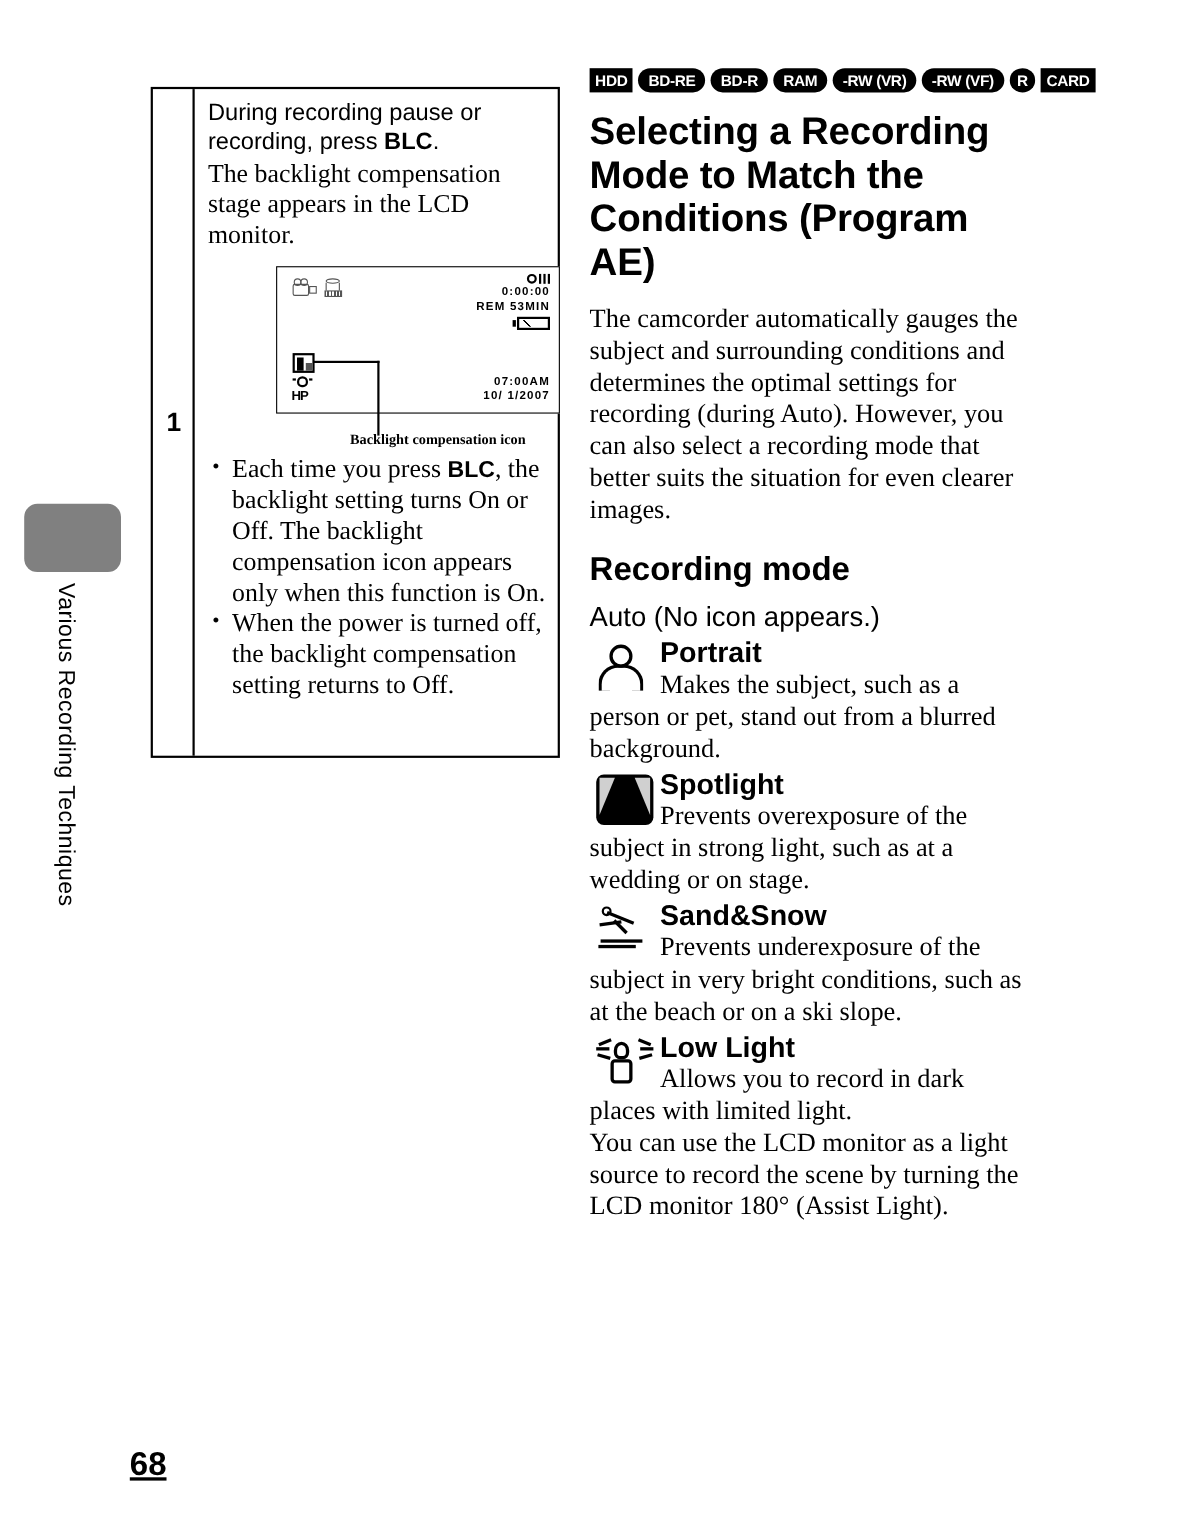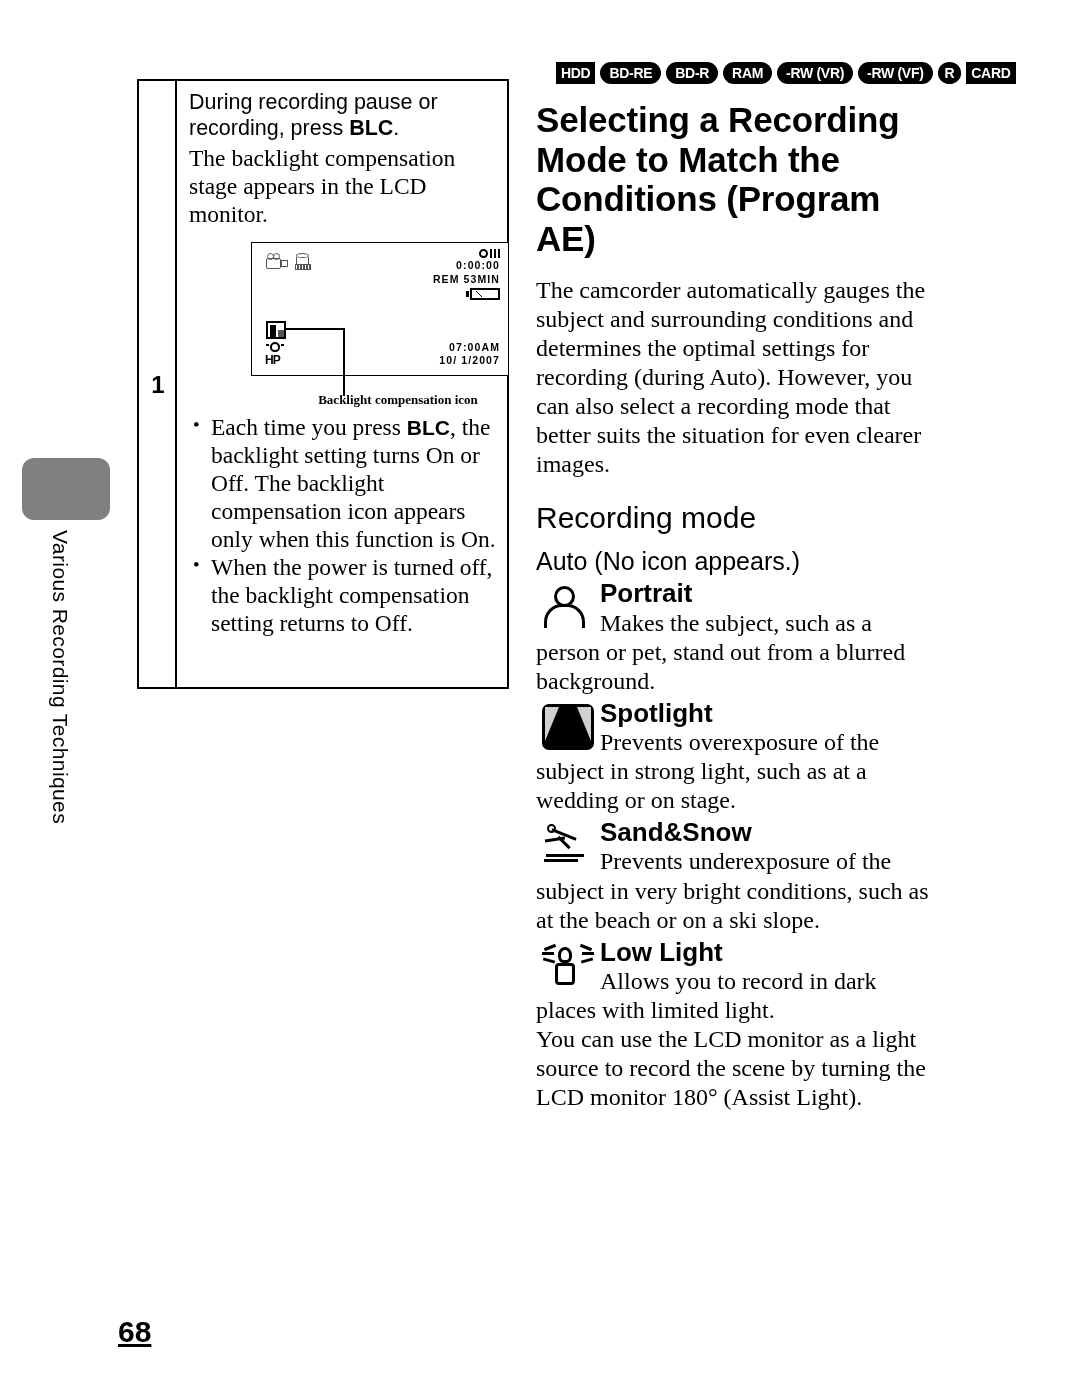--- a/index.html
+++ b/index.html
@@ -99,35 +99,35 @@
   .bullets{margin:6px 0 0 0;padding:0;list-style:none;}
   .bullets li{
     font-family:"Liberation Serif", serif;font-size:23.5px;line-height:1.19;
     padding-left:22px;position:relative;margin-bottom:0px;
   }
   .bullets li:before{content:"\2022";position:absolute;left:4px;top:0;font-size:19px;}
   .bullets b{font-family:"Liberation Sans", sans-serif;font-weight:bold;font-size:21px;}
 
   
   .rcol{position:absolute;left:536px;top:62px;width:398px;}
-  .badges{display:flex;align-items:flex-start;gap:5px;margin-bottom:12px;margin-left:20px;}
+  .badges{display:flex;align-items:flex-start;gap:5px;margin-bottom:12px;}
   .badge{
     background:#000;color:#fff;font-family:"Liberation Sans", sans-serif;
     font-weight:bold;font-size:14px;line-height:1;padding:4px 5px;
     letter-spacing:-.3px;white-space:nowrap;
   }
   .badge.pill{border-radius:11px;padding:4px 9px;}
   .badge.round{border-radius:50%;padding:4px 7px;}
   .title{
     font-family:"Liberation Sans", sans-serif;font-weight:bold;font-size:35px;
     line-height:1.13;margin:16px 0 18px 0;letter-spacing:-.2px;
   }
   .rpara{font-family:"Liberation Serif", serif;font-size:24px;line-height:1.21;margin:0;}
   .h2{
-    font-family:"Liberation Sans", sans-serif;font-weight:normal;font-size:30px;
+    font-family:"Liberation Sans", sans-serif;font-weight:bold;font-size:30px;
     margin:22px 0 12px 0;
   }
   .h3{font-family:"Liberation Sans", sans-serif;font-size:25px;margin:0 0 2px 0;}
   .mode{margin-top:4px;}
   .mode .mico{float:left;width:52px;height:46px;margin:4px 6px 0 6px;position:relative;}
   .mode .mname{font-family:"Liberation Sans", sans-serif;font-weight:bold;font-size:26px;
     line-height:1.05;margin:0 0 1px 0;}
   .mode .mdesc{font-family:"Liberation Serif", serif;font-size:24px;line-height:1.21;margin:0;}
   .mode:after{content:"";display:block;clear:both;}
 

